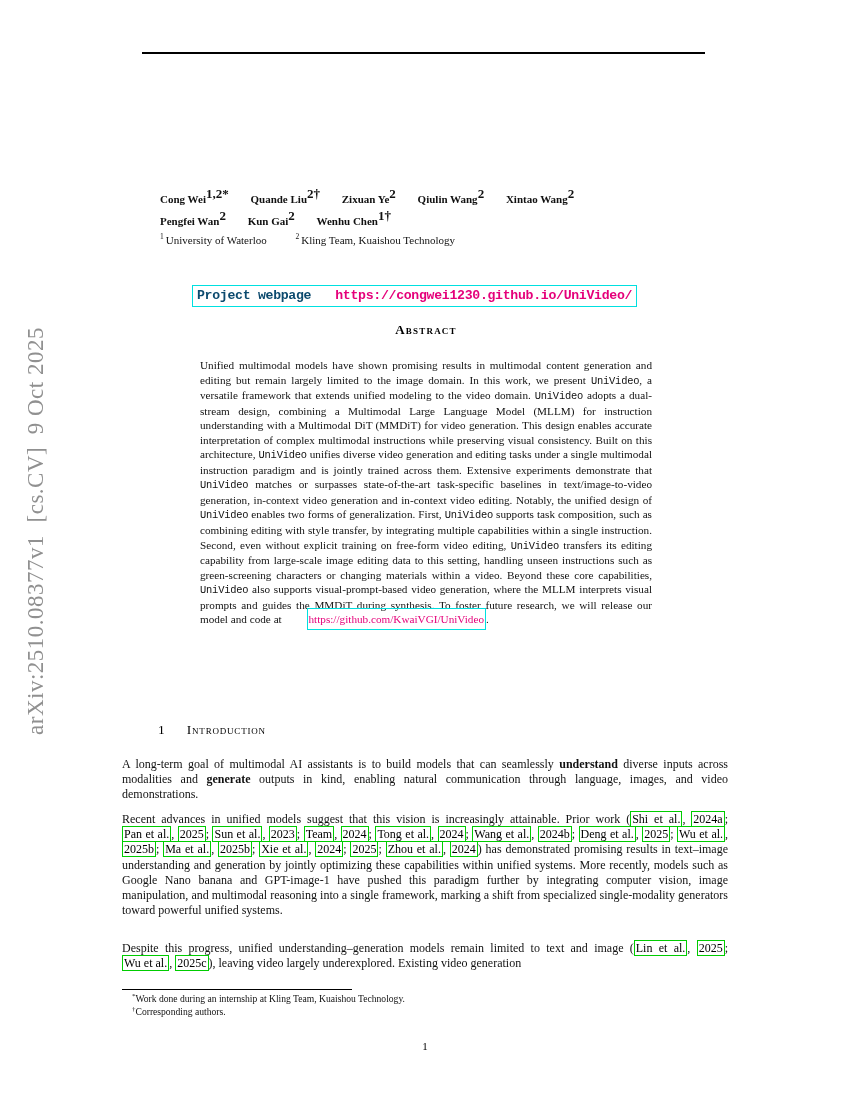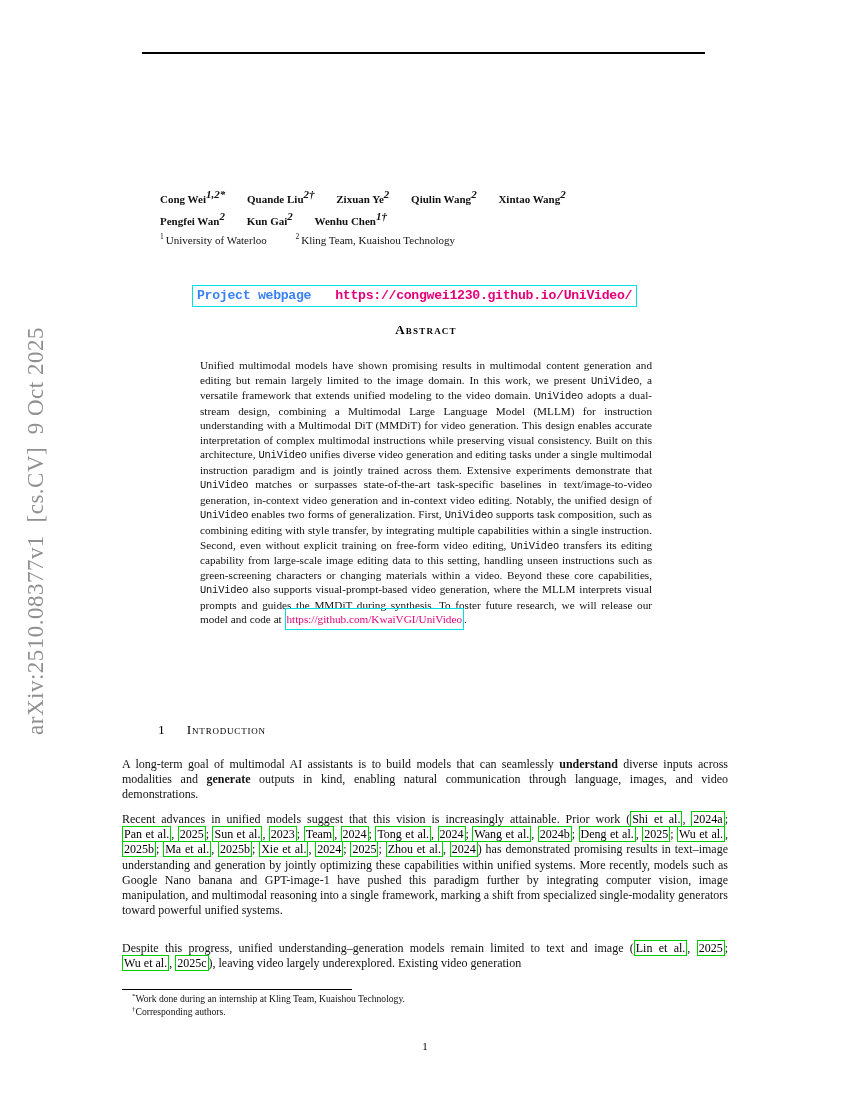--- a/index.html
+++ b/index.html
@@ -33,34 +33,34 @@
   }
   .t-mono{
     font-family:"Liberation Mono",monospace;font-variant:small-caps;
     letter-spacing:0.5px;margin-right:12px;
   }
   .t-serif{font-family:"Liberation Serif",serif;font-variant:small-caps;letter-spacing:0.6px;}
 
   .authors{position:absolute;left:160px;top:188px;width:570px;font-size:11px;}
   .author-row{line-height:22px;}
   .author{margin-right:19px;font-weight:bold;white-space:nowrap;}
-  .a-sup{font-size:11px;font-weight:bold;vertical-align:super;line-height:0;font-style:italic;}
+  .a-sup{font-size:13px;font-weight:bold;vertical-align:super;line-height:0;}
 
   .affiliations{position:absolute;left:160px;top:234px;font-size:11px;}
   .aff-item{margin-right:26px;}
   .aff-sup{font-size:7.5px;vertical-align:super;line-height:0;margin-right:2px;}
 
   .project-box{
     position:absolute;left:192px;top:285px;
     border:1.5px solid var(--c-url-border,#00e0e0);
     padding:2px 4px 3px 4px;
     font-family:"Liberation Mono",monospace;font-weight:bold;font-size:13.2px;
     white-space:nowrap;letter-spacing:-0.3px;
   }
-  .proj-label{color:#3b82f6;}
+  .proj-label{color:#0c4a6e;}
   .proj-url{color:var(--c-link,#e5007a);margin-left:24px;}
 
   .abstract-heading{
     position:absolute;left:200px;top:322px;width:452px;text-align:center;
     font-variant:small-caps;font-size:13px;font-weight:600;letter-spacing:1.2px;color:#000;
   }
   .abstract-body{
     position:absolute;left:200px;top:358px;width:452px;
     text-align:justify;font-size:11.2px;line-height:14.55px;color:#111;
   }
@@ -80,21 +80,21 @@
   .seg-text{}
   .seg-bold{font-weight:bold;}
   .seg-mono{font-family:"Liberation Mono",monospace;font-size:0.93em;letter-spacing:-0.2px;}
   .seg-cite{
     color:#000;border:1px solid var(--c-cite-border,#00cc00);
     padding:0 1px;white-space:nowrap;
   }
   .seg-link{
     color:var(--c-link,#e5007a);
     border:1px solid var(--c-url-border,#00e0e0);
-    padding:4px 1px;white-space:nowrap;
+    padding:4px 1px;white-space:nowrap;margin-left:22px;
   }
 
   .footnote-rule{position:absolute;left:122px;top:989px;width:230px;height:1px;background:#000;}
   .footnotes{position:absolute;left:122px;top:993px;width:606px;font-size:9.6px;line-height:12.8px;color:#111;}
   .footnote{text-indent:10px;}
   .fn-sup{font-size:7px;vertical-align:super;line-height:0;}
 
   .page-number{position:absolute;left:0;top:1040px;width:850px;text-align:center;font-size:11px;color:#000;}
 </style>
 </head>

